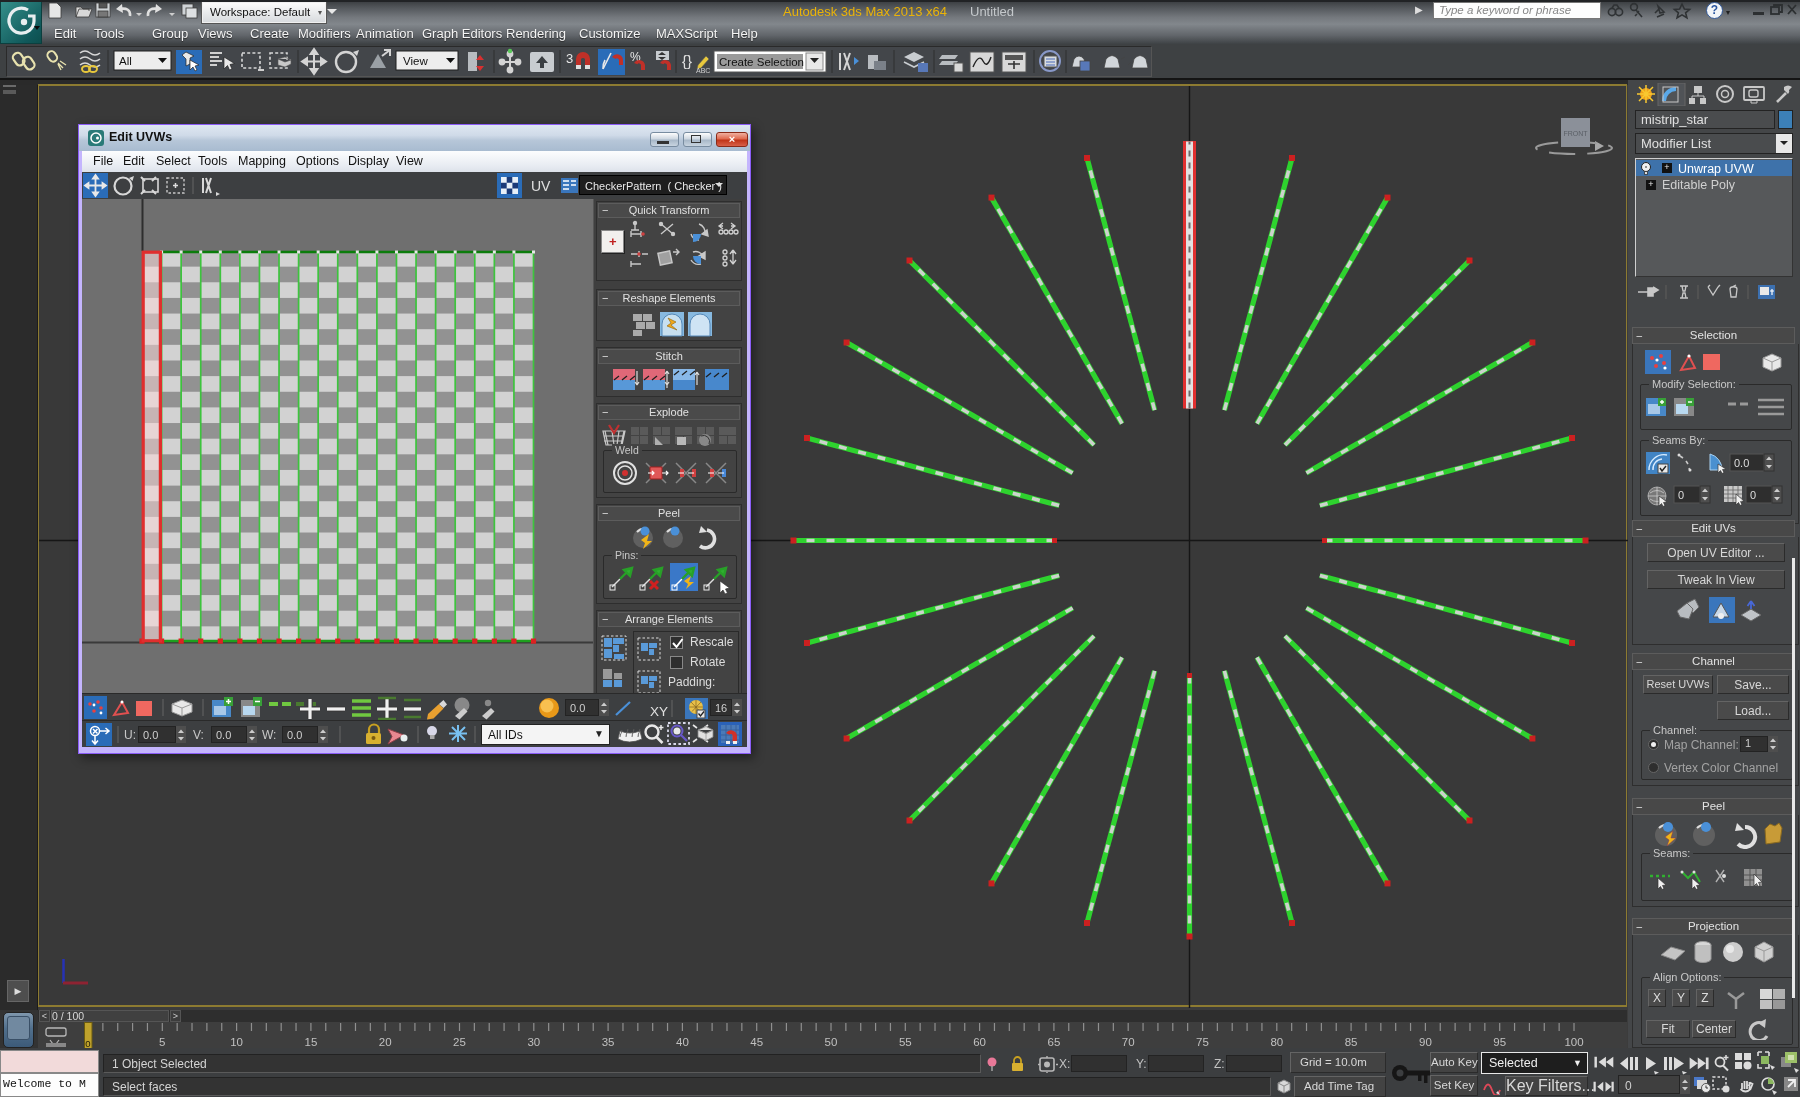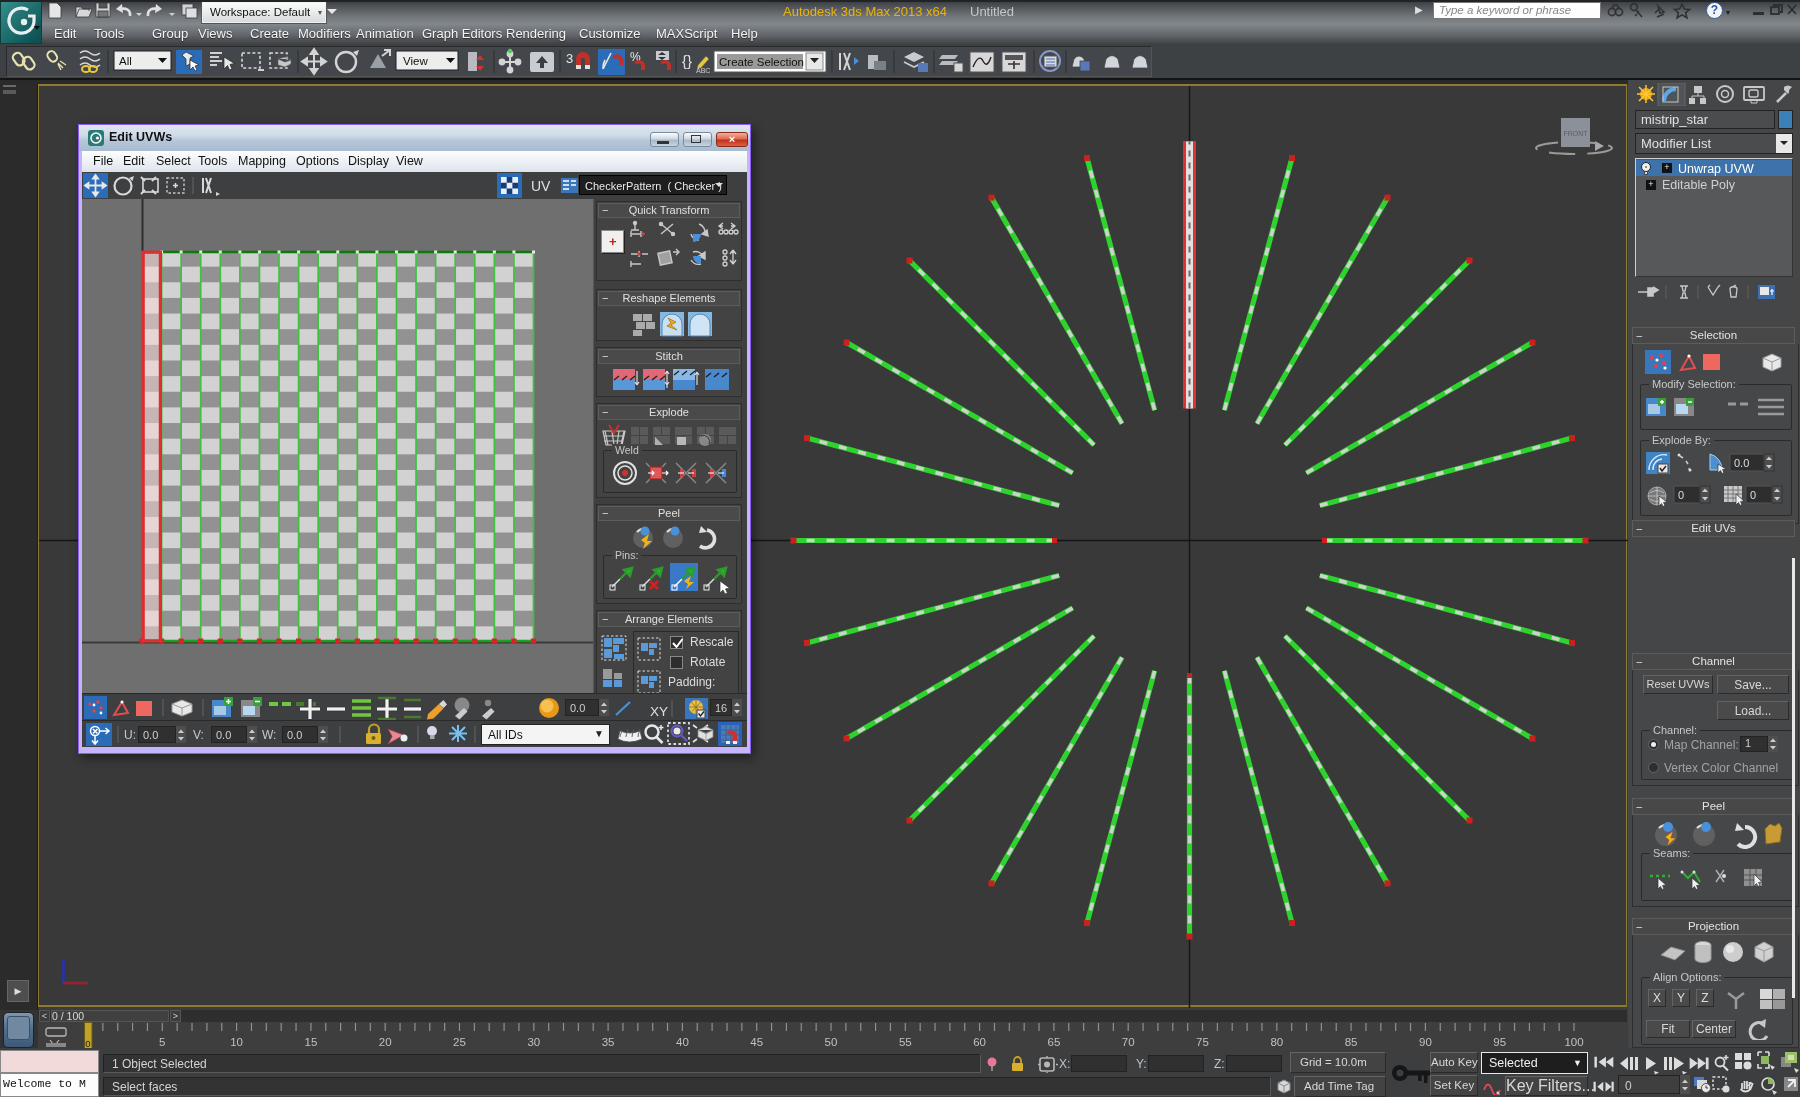--- a/index.html
+++ b/index.html
@@ -418,21 +418,21 @@
           <path d="M14 8 h4 m-2 -2 v4" stroke="#fff" stroke-width="1.4"></path>
     <rect x="28" y="4" width="20" height="18" fill="#888"></rect>
           <rect x="30" y="10" width="12" height="10" fill="#b8d8f0"></rect>
           <path d="M40 4 h8 v8 h-8z" fill="#38a038"></path>
           <path d="M42 8 h4" stroke="#fff" stroke-width="1.4"></path>
     <path d="M82 10 h8 m4 0 h8" stroke="#9a9a9a" stroke-width="3"></path>
     <path d="M112 6 h26 m-26 7 h26 m-26 7 h26" stroke="#9a9a9a" stroke-width="2.5"></path>
    </svg>
   </div>
   <div class="a gb" style="left:7px;top:96px;width:152px;height:76px;background:#454749">
-   <div class="gl">Explode By:</div>
+   <div class="gl">Seams By:</div>
    <svg class="a" style="left:5px;top:11px" width="142" height="58">
     <rect x="0" y="0" width="24" height="22" fill="#4184c4"></rect>
           <path d="M3 18 a15 15 0 0 1 18 -15 m-14 15 a10 10 0 0 1 9 -11" stroke="#d8ecff" fill="none" stroke-width="1.4"></path>
           <rect x="12" y="12" width="10" height="9" fill="#e8e8e8" stroke="#444"></rect>
           <path d="M14 16 l2 3 4 -5" stroke="#222" fill="none" stroke-width="1.4"></path>
     <path d="M34 4 l3 2 m3 3 l2 3 m1 4 l1 3" stroke="#c8c8c8" stroke-width="1.6" fill="none"></path>
           <circle cx="33" cy="3" r="1.5" fill="#ddd"></circle>
           <circle cx="44" cy="18" r="1.5" fill="#ddd"></circle>
     <path d="M64 2 a16 16 0 0 1 12 16 l-12 0z" fill="#4a90d0" stroke="#a8d0f0"></path>
           <path d="M72 12 l0 9 2.5 -2.5 1.5 3 2 -1 -1.5 -3 3.5 -0.5z" fill="#f0f0f0" stroke="#333" stroke-width="0.7"></path>
@@ -454,20 +454,32 @@
           </g>
     <rect x="100" y="34" width="26" height="17" fill="#2e2e2e" stroke="#555"></rect>
           <text x="104" y="47" font-size="11" fill="#ddd" font-family="Liberation Sans,sans-serif">0</text>
     <rect x="126" y="34" width="10" height="17" fill="#4e4e4e" stroke="#333"></rect>
           <path d="M128 40 l3 -3.5 3 3.5z m0 5 l3 3.5 3 -3.5z" fill="#ccc"></path>
    </svg>
   </div>
  </div>
 
  <div class="roh" style="top:440px"><i>−</i>Edit UVs</div>
+ <div class="a" style="left:4px;top:457px;width:167px;height:108px;background:#454749;border:1px solid #2e2e2e;border-top:none">
+  <div class="a btn" style="left:14px;top:6px;width:138px;height:19px;font-size:12px;text-align:center;line-height:18px">Open UV Editor ...</div>
+  <div class="a btn" style="left:14px;top:33px;width:138px;height:19px;font-size:12px;text-align:center;line-height:18px">Tweak In View</div>
+  <svg class="a" style="left:42px;top:58px" width="90" height="34">
+   <path d="M2 16 l10 -8 6 6 -4 10 -9 -2z M12 8 l8 -4 4 8 -6 6" fill="#b8bcc0" stroke="#666"></path>
+   <rect x="34" y="2" width="26" height="26" fill="#3a76bc"></rect>
+        <path d="M38 22 l8 -14 8 14z" fill="#c8d8e8" stroke="#555"></path>
+        <circle cx="46" cy="21" r="3" fill="#f0f0f0"></circle>
+   <path d="M66 20 l10 -6 10 6 -10 6z" fill="#c0c4c8" stroke="#666"></path>
+        <path d="M76 14 v-8 m0 0 l-3.5 5 m3.5 -5 l3.5 5" stroke="#4868d8" stroke-width="1.8" fill="none"></path>
+  </svg>
+ </div>
 
  <div class="roh" style="top:573px"><i>−</i>Channel</div>
  <div class="a" style="left:4px;top:590px;width:167px;height:116px;background:#454749;border:1px solid #2e2e2e;border-top:none">
   <div class="a btn" style="left:10px;top:5px;width:70px;height:19px;font-size:11px;text-align:center;line-height:17px;white-space:nowrap">Reset UVWs</div>
   <div class="a btn" style="left:84px;top:5px;width:72px;height:19px;font-size:12px;text-align:center;line-height:18px">Save...</div>
   <div class="a btn" style="left:84px;top:31px;width:72px;height:19px;font-size:12px;text-align:center;line-height:18px">Load...</div>
   <div class="a gb" style="left:8px;top:60px;width:152px;height:50px;background:#454749">
    <div class="gl">Channel:</div>
    <div class="a" style="left:6px;top:8px;width:11px;height:11px;border-radius:50%;background:#2e2e2e;border:1px solid #666"></div>
    <div class="a" style="left:9px;top:11px;width:5px;height:5px;border-radius:50%;background:#f0f0f0"></div>

